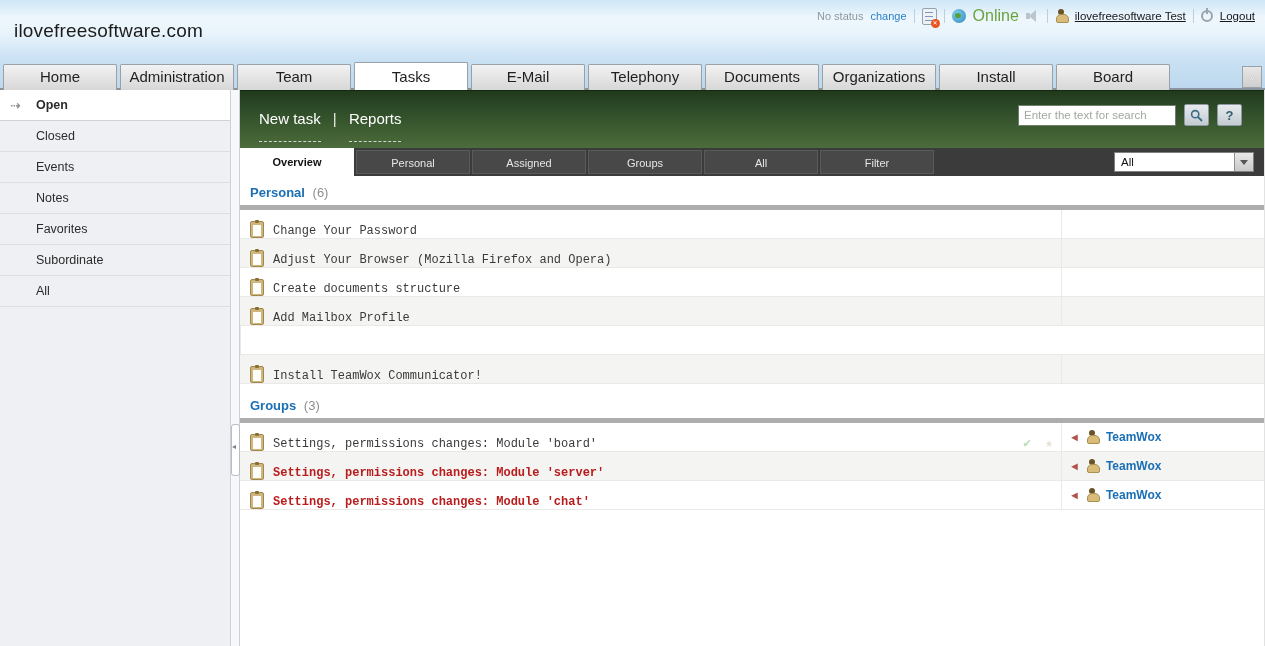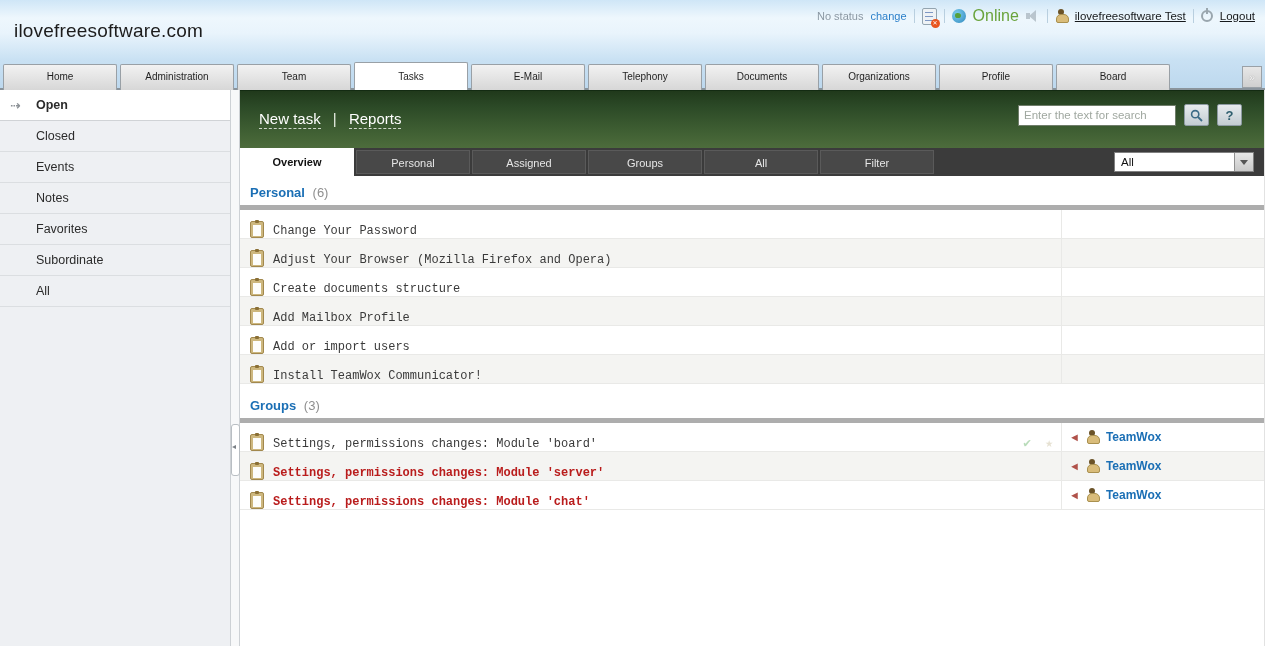--- a/index.html
+++ b/index.html
@@ -29,21 +29,21 @@
   .ic-person { width:13px; height:14px; position:relative; }
   .ic-person:before { content:""; position:absolute; left:3.5px; top:0; width:6px; height:6px; border-radius:50%; background:#6b5328; }
   .ic-person:after { content:""; position:absolute; left:1px; bottom:0; width:11px; height:7px; border-radius:5px 5px 2px 2px; background:#d9bc7a; border:1px solid #a9904f; }
   .ic-power { width:12px; height:12px; border:2px solid #9aa6ae; border-radius:50%; position:relative; }
   .ic-power:before { content:""; position:absolute; left:3px; top:-4px; width:2px; height:6px; background:#9aa6ae; }
 
   
   .tabbar { position:absolute; left:0; top:60px; width:1265px; height:30px;
     background:linear-gradient(180deg,#c9e1f3,#bdd8ee); border-bottom:2px solid #8a949c; }
   .tab { position:absolute; top:4px; height:26px; width:114px; text-align:center; line-height:24px;
-    font-size:10px; color:#1f1f1f; background:linear-gradient(180deg,#f2f2f2,#d7d7d7);
+    font-size:15px; color:#1f1f1f; background:linear-gradient(180deg,#f2f2f2,#d7d7d7);
     border:1px solid #99a0a6; border-bottom:none; border-radius:2px 2px 0 0; cursor:pointer; }
   .tab.active { background:#fff; font-weight:normal; height:28px; top:2px; line-height:28px; z-index:2; }
   .tab-more { position:absolute; right:3px; top:6px; width:20px; height:22px; background:linear-gradient(180deg,#e7e7e7,#cfcfcf);
     border:1px solid #9aa1a7; color:#fafafa; text-shadow:0 0 1px #888; font-size:11px; text-align:center; line-height:20px; cursor:pointer; }
 
   
   .sidebar { position:absolute; left:0; top:90px; width:231px; height:556px; background:#eef0f3; border-right:1px solid #cdd1d5; }
   .side-item { height:31px; line-height:31px; padding-left:36px; font-size:12.5px; color:#2b2b2b;
     border-bottom:1px solid #dbdee1; cursor:pointer; position:relative; }
   .side-item.active { background:#fff; font-weight:bold; border-bottom:1px solid #d0d3d6; }
@@ -55,21 +55,21 @@
     border:1px solid #b9bec3; border-radius:3px; cursor:pointer; }
   .split-handle:after { content:"◂"; position:absolute; left:0px; top:17px; font-size:8px; color:#7a8086; }
 
   
   .main { position:absolute; left:240px; top:90px; width:1025px; height:556px; background:#fff; border-right:1px solid #e2e2e2; }
 
   .green-panel { position:relative; height:58px;
     background:linear-gradient(180deg,#20391b 0%,#2c4a27 28%,#416134 75%,#4d6c3c 100%);
     border-top:1px solid #132b12; }
   .gp-links { position:absolute; left:19px; top:19px; font-size:15px; color:#fff; }
-  .gp-link { color:#fff; text-decoration:none; border-bottom:1px dashed rgba(255,255,255,.75); padding-bottom:1px; cursor:pointer; }
+  .gp-link { color:#fff; text-decoration:none; border-bottom:1px dashed rgba(255,255,255,.75); padding-bottom:14px; cursor:pointer; }
   .gp-div { margin:0 8px; color:#e8eee4; }
   .gp-search { position:absolute; right:22px; top:13px; display:flex; gap:8px; align-items:center; }
   .search-input { width:158px; height:21px; border:1px solid #6f7d6a; background:#fff; font-size:11.5px;
     padding:0 5px; color:#333; font-family:"Liberation Sans",sans-serif; }
   .search-input::placeholder { color:#a0a8a0; }
   .gp-btn { width:25px; height:22px; background:linear-gradient(180deg,#e7ebee,#c3ccd2); border:1px solid #8d9aa2;
     border-radius:2px; display:flex; align-items:center; justify-content:center; cursor:pointer;
     color:#2e5e6e; font-weight:bold; font-size:13px; }
 
   .subtabs { position:relative; height:28px; background:#3b3b3b; }
@@ -134,21 +134,21 @@
 
 <div class="tabbar">
   <div class="tab" style="left:3px">Home</div>
   <div class="tab" style="left:120px">Administration</div>
   <div class="tab" style="left:237px">Team</div>
   <div class="tab active" style="left:354px">Tasks</div>
   <div class="tab" style="left:471px">E-Mail</div>
   <div class="tab" style="left:588px">Telephony</div>
   <div class="tab" style="left:705px">Documents</div>
   <div class="tab" style="left:822px">Organizations</div>
-  <div class="tab" style="left:939px">Profile</div>
+  <div class="tab" style="left:939px">Install</div>
   <div class="tab" style="left:1056px">Board</div>
   <div class="tab-more">»</div>
 </div>
 
 <div class="sidebar">
   <div class="side-item active">
     <span class="side-arrow">⇢</span>
     <span>Open</span>
   </div>
   <div class="side-item"><span>Closed</span></div>
@@ -226,24 +226,20 @@
     <div class="cell-r"></div>
   </div>
   <div class="trow alt">
     <div class="cell-l">
       <span class="ic-clip"></span>
       <span class="t-label">Add Mailbox Profile</span>
     </div>
     <div class="cell-r"></div>
   </div>
   <div class="trow">
-    <div class="cell-l">
-      <span class="ic-clip"></span>
-      <span class="t-label">Add or import users</span>
-    </div>
     <div class="cell-r"></div>
   </div>
   <div class="trow alt">
     <div class="cell-l">
       <span class="ic-clip"></span>
       <span class="t-label">Install TeamWox Communicator!</span>
     </div>
     <div class="cell-r"></div>
   </div>
 

